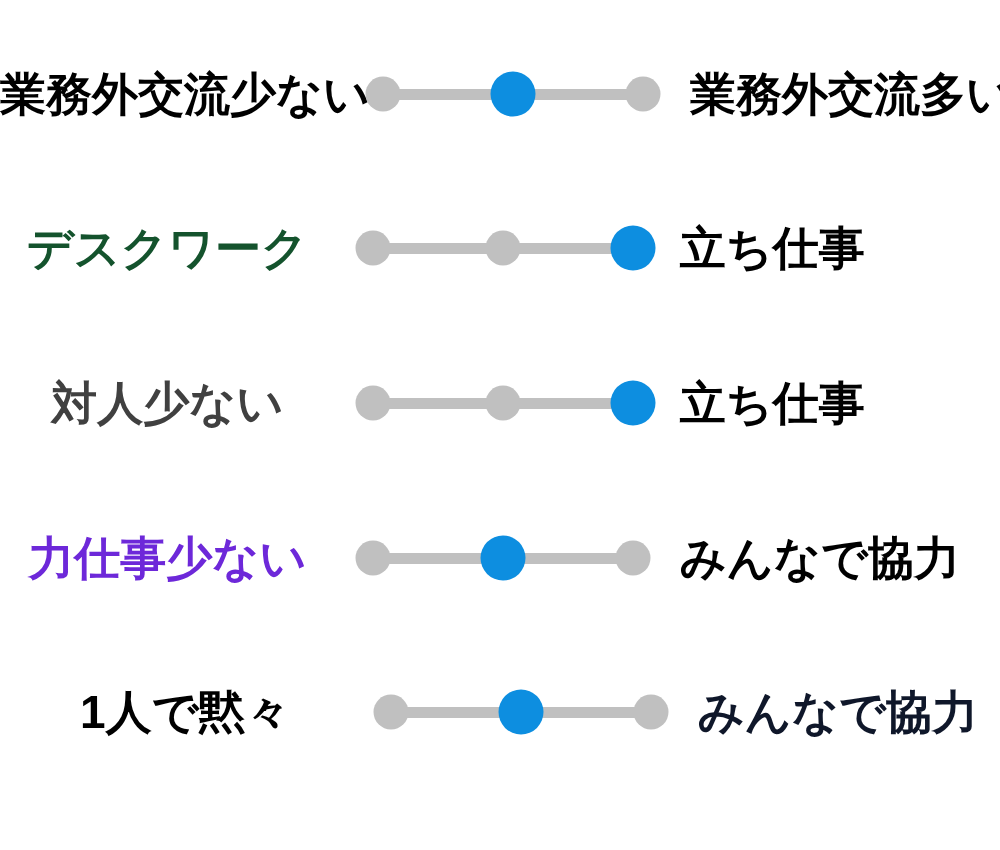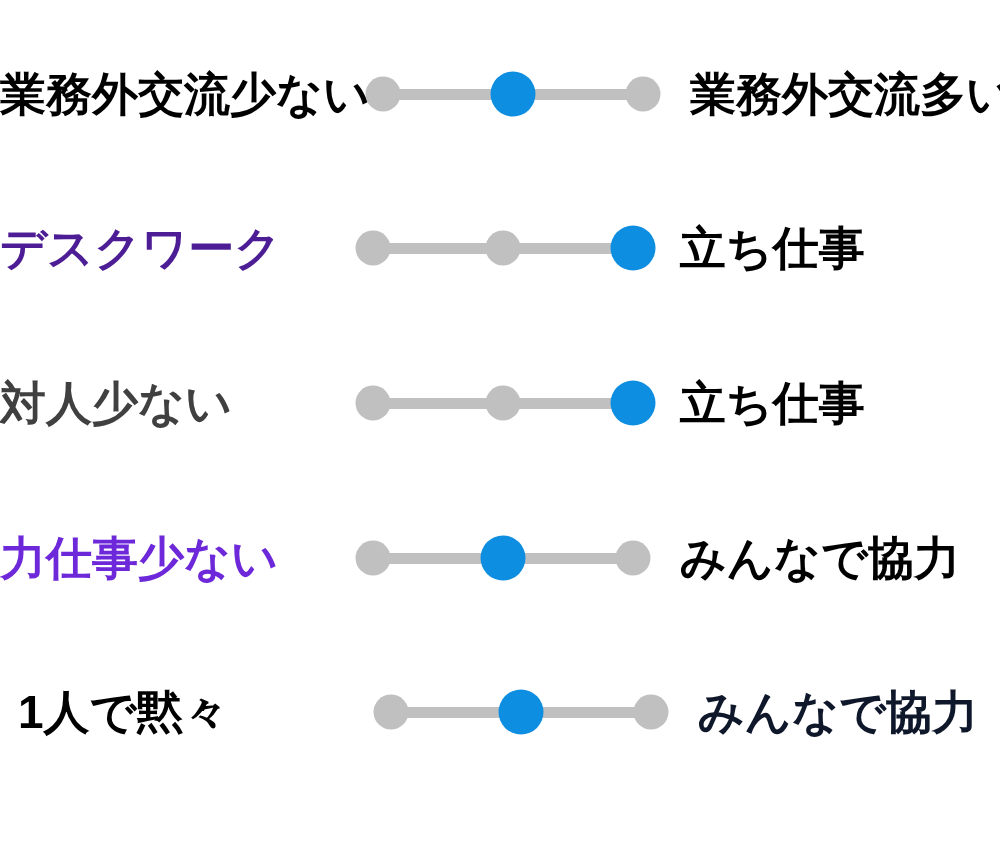--- a/index.html
+++ b/index.html
@@ -42,21 +42,21 @@
     font-size: 46px;
     font-weight: 700;
     color: #000000;
     line-height: 1;
     white-space: nowrap;
     letter-spacing: 0px;
   }
 
   .label-left {
     width: 345px;
-    text-align: left;
+    text-align: center;
     padding-right: 0;
     box-sizing: border-box;
   }
 
   .label-right {
     width: 330px;
     text-align: left;
     margin-left: 29px;
     box-sizing: border-box;
   }
@@ -114,21 +114,21 @@
     <div class="slider">
       <div class="slider-track" style="background: rgb(192, 192, 192);"></div>
       <div class="slider-dot pos-0 inactive" style="background: rgb(192, 192, 192);"></div>
       <div class="slider-dot pos-1 active" style="background: rgb(13, 142, 224);"></div>
       <div class="slider-dot pos-2 inactive" style="background: rgb(192, 192, 192);"></div>
     </div>
     <div class="label label-right" style="color: rgb(0, 0, 0);">業務外交流多い</div>
   </div>
 
   <div class="scale-row row-1">
-    <div class="label label-left" style="color: #4c1d95;">デスクワーク</div>
+    <div class="label label-left" style="color: #14532d;">デスクワーク</div>
     <div class="slider">
       <div class="slider-track" style="background: rgb(192, 192, 192);"></div>
       <div class="slider-dot pos-0 inactive" style="background: rgb(192, 192, 192);"></div>
       <div class="slider-dot pos-1 inactive" style="background: rgb(192, 192, 192);"></div>
       <div class="slider-dot pos-2 active" style="background: rgb(13, 142, 224);"></div>
     </div>
     <div class="label label-right" style="color: rgb(0, 0, 0);">立ち仕事</div>
   </div>
 
   <div class="scale-row row-2">

